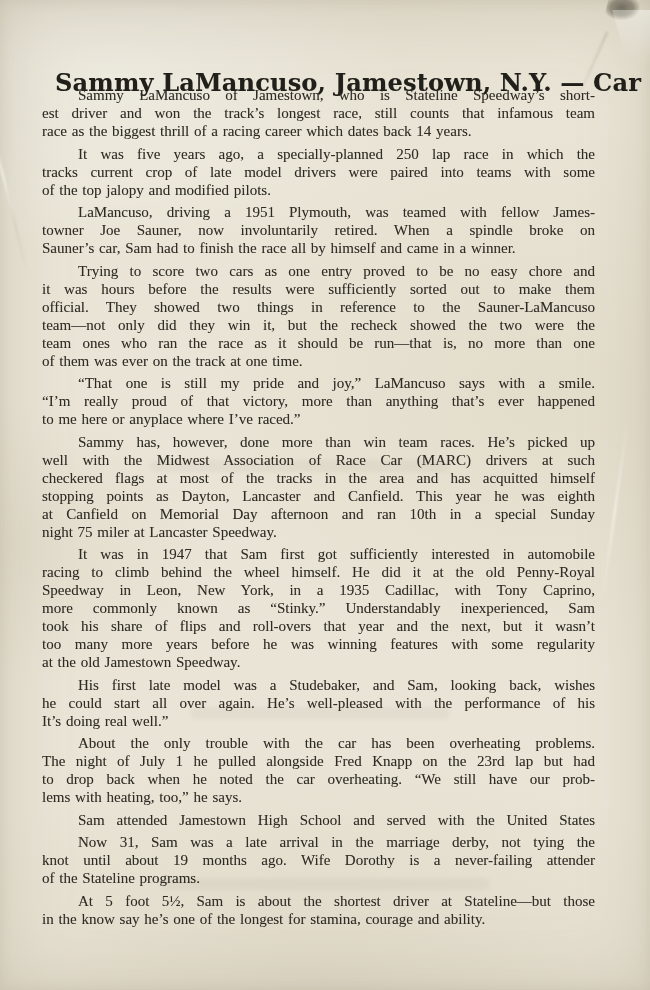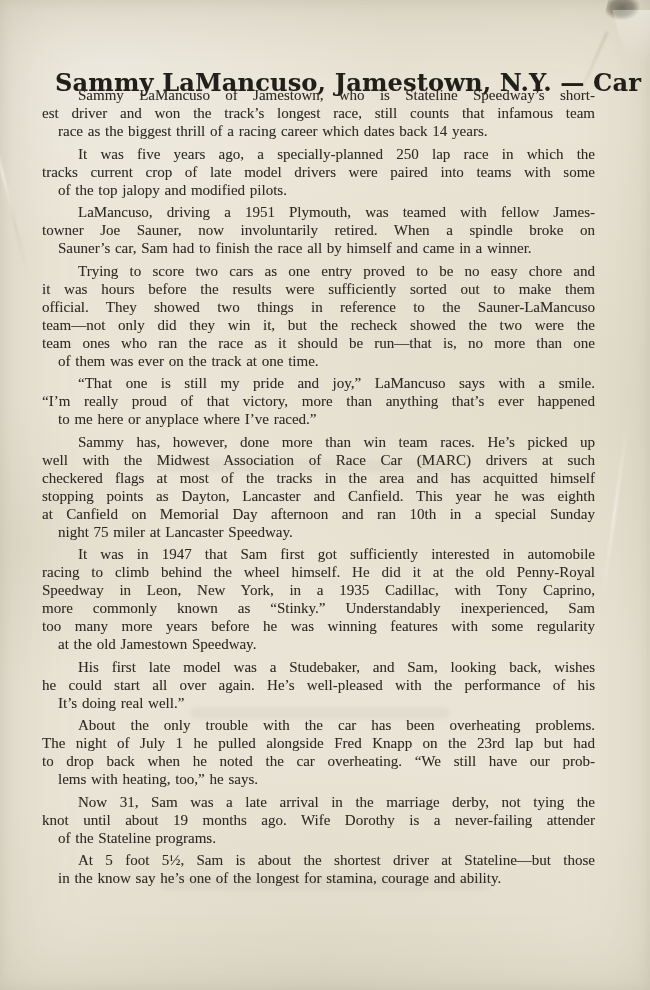--- a/index.html
+++ b/index.html
@@ -49,21 +49,21 @@
     color: #2e2b25;
     text-shadow: 0.2px 0.2px 0 rgba(46,43,37,0.25);
   }
   .para { margin: 0 0 4.5px 0; }
   .para .line {
     text-align: justify;
     text-align-last: justify;
     word-spacing: 1px;
   }
   .para .line.first { text-indent: 36px; }
-  .para .line.last  { text-align-last: left; margin-left: 16px; }
+  .para .line.last  { text-align-last: left; }
 
   
   .corner-tear {
     position: absolute;
     top: 0;
     left: 601px;
     width: 40px;
     height: 30px;
     background:
       radial-gradient(ellipse 60% 55% at 52% 25%, #6b665a 0%, #8d8777 48%, rgba(141,135,119,0) 78%);
@@ -165,35 +165,37 @@
         <div class="line">checkered flags at most of the tracks in the area and has acquitted himself</div>
         <div class="line">stopping points as Dayton, Lancaster and Canfield. This year he was eighth</div>
         <div class="line">at Canfield on Memorial Day afternoon and ran 10th in a special Sunday</div>
         <div class="line last">night 75 miler at Lancaster Speedway.</div>
       </div>
       <div class="para">
         <div class="line first">It was in 1947 that Sam first got sufficiently interested in automobile</div>
         <div class="line">racing to climb behind the wheel himself. He did it at the old Penny-Royal</div>
         <div class="line">Speedway in Leon, New York, in a 1935 Cadillac, with Tony Caprino,</div>
         <div class="line">more commonly known as “Stinky.” Understandably inexperienced, Sam</div>
+        <div class="line">took his share of flips and roll-overs that year and the next, but it wasn’t</div>
         <div class="line">too many more years before he was winning features with some regularity</div>
         <div class="line last">at the old Jamestown Speedway.</div>
       </div>
       <div class="para">
         <div class="line first">His first late model was a Studebaker, and Sam, looking back, wishes</div>
         <div class="line">he could start all over again. He’s well-pleased with the performance of his</div>
         <div class="line last">It’s doing real well.”</div>
       </div>
       <div class="para">
         <div class="line first">About the only trouble with the car has been overheating problems.</div>
         <div class="line">The night of July 1 he pulled alongside Fred Knapp on the 23rd lap but had</div>
         <div class="line">to drop back when he noted the car overheating. “We still have our prob-</div>
         <div class="line last">lems with heating, too,” he says.</div>
       </div>
       <div class="para">
+        <div class="line first">Sam attended Jamestown High School and served with the United States</div>
       </div>
       <div class="para">
         <div class="line first">Now 31, Sam was a late arrival in the marriage derby, not tying the</div>
         <div class="line">knot until about 19 months ago. Wife Dorothy is a never-failing attender</div>
         <div class="line last">of the Stateline programs.</div>
       </div>
       <div class="para">
         <div class="line first">At 5 foot 5½, Sam is about the shortest driver at Stateline—but those</div>
         <div class="line last">in the know say he’s one of the longest for stamina, courage and ability.</div>
       </div>

